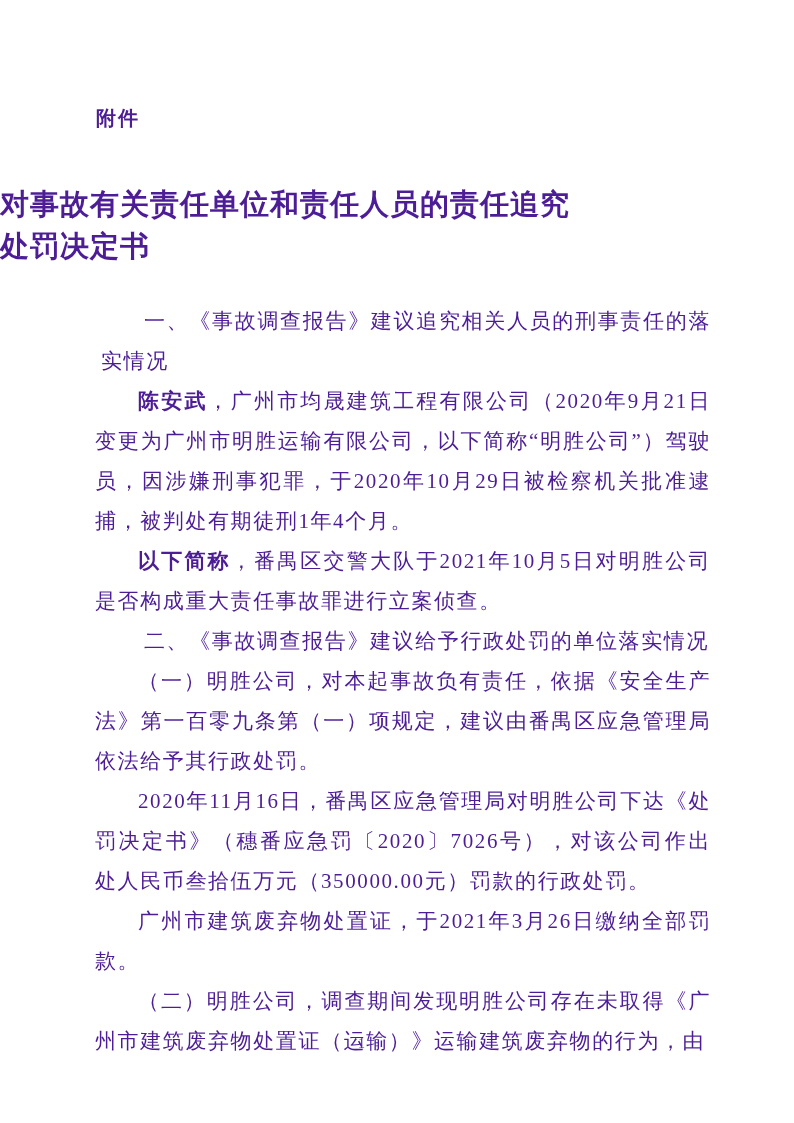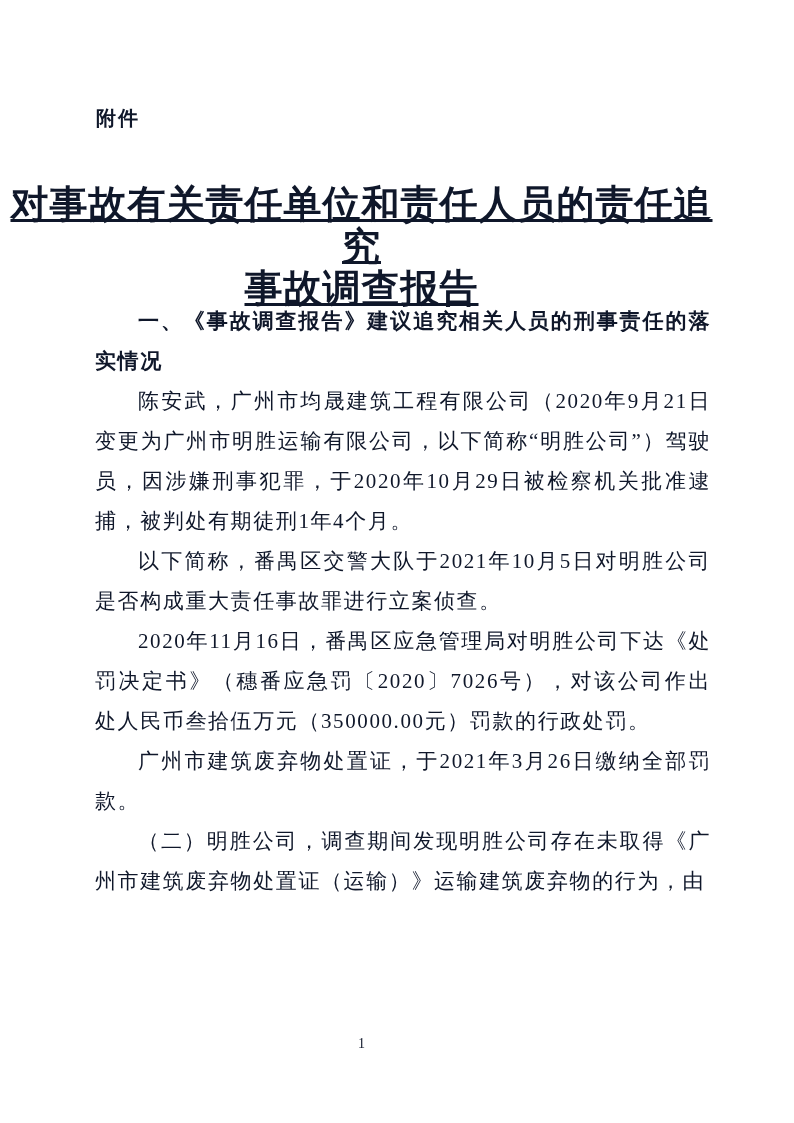--- a/index.html
+++ b/index.html
@@ -5,93 +5,95 @@
   html, body {
     margin: 0;
     padding: 0;
     background: #ffffff;
   }
   .page {
     position: relative;
     width: 723px;
     height: 1123px;
     background: #ffffff;
-    color: #0f172a;
+    color: #4c1d95;
     font-family: "Liberation Serif", serif;
     overflow: hidden;
   }
   .attachment-label {
     position: absolute;
     left: 96px;
     top: 106px;
     font-size: 20px;
     line-height: 24px;
     font-weight: 700;
     letter-spacing: 2px;
     font-family: "Liberation Sans", sans-serif;
   }
   .doc-title {
     position: absolute;
     left: 0;
     right: 0;
     top: 183px;
-    text-align: center;
-    font-size: 38px;
+    text-align: left;
+    font-size: 29px;
     line-height: 42px;
     font-weight: 700;
     letter-spacing: 1px;
-    text-decoration: underline;
   }
   .body-text {
     position: absolute;
     left: 95px;
     top: 301px;
     width: 616px;
     font-size: 21px;
     line-height: 40px;
     letter-spacing: 1.6px;
     text-align: justify;
   }
   .body-text p {
     margin: 0;
     padding: 0;
     text-indent: 43px;
   }
   .body-text p.heading {
-    font-weight: 700;
+    font-weight: 400;
+    margin-left: 6px;
   }
   .body-text b {
-    font-weight: 400;
+    font-weight: 700;
   }
   .page-number {
     position: absolute;
     left: 0;
     right: 0;
     top: 1035px;
     text-align: center;
     font-size: 14px;
     line-height: 18px;
   }
 </style>
 </head>
 <body>
 
 <div class="page">
 
   <div class="attachment-label">附件</div>
 
   <div class="doc-title">
     <div>对事故有关责任单位和责任人员的责任追究</div>
-    <div>事故调查报告</div>
+    <div>处罚决定书</div>
   </div>
 
   <div class="body-text">
       <p class="para heading">一、《事故调查报告》建议追究相关人员的刑事责任的落实情况</p>
       <p class="para body"><b>陈安武</b>，广州市均晟建筑工程有限公司（2020年9月21日变更为广州市明胜运输有限公司，以下简称“明胜公司”）驾驶员，因涉嫌刑事犯罪，于2020年10月29日被检察机关批准逮捕，被判处有期徒刑1年4个月。</p>
       <p class="para body"><b>以下简称</b>，番禺区交警大队于2021年10月5日对明胜公司是否构成重大责任事故罪进行立案侦查。</p>
+      <p class="para heading">二、《事故调查报告》建议给予行政处罚的单位落实情况</p>
+      <p class="para body">（一）明胜公司，对本起事故负有责任，依据《安全生产法》第一百零九条第（一）项规定，建议由番禺区应急管理局依法给予其行政处罚。</p>
       <p class="para body">2020年11月16日，番禺区应急管理局对明胜公司下达《处罚决定书》（穗番应急罚〔2020〕7026号），对该公司作出处人民币叁拾伍万元（350000.00元）罚款的行政处罚。</p>
       <p class="para body">广州市建筑废弃物处置证，于2021年3月26日缴纳全部罚款。</p>
       <p class="para body">（二）明胜公司，调查期间发现明胜公司存在未取得《广州市建筑废弃物处置证（运输）》运输建筑废弃物的行为，由</p>
     </div>
 
   <div class="page-number">1</div>
 
 </div>
 
 </body></html>

